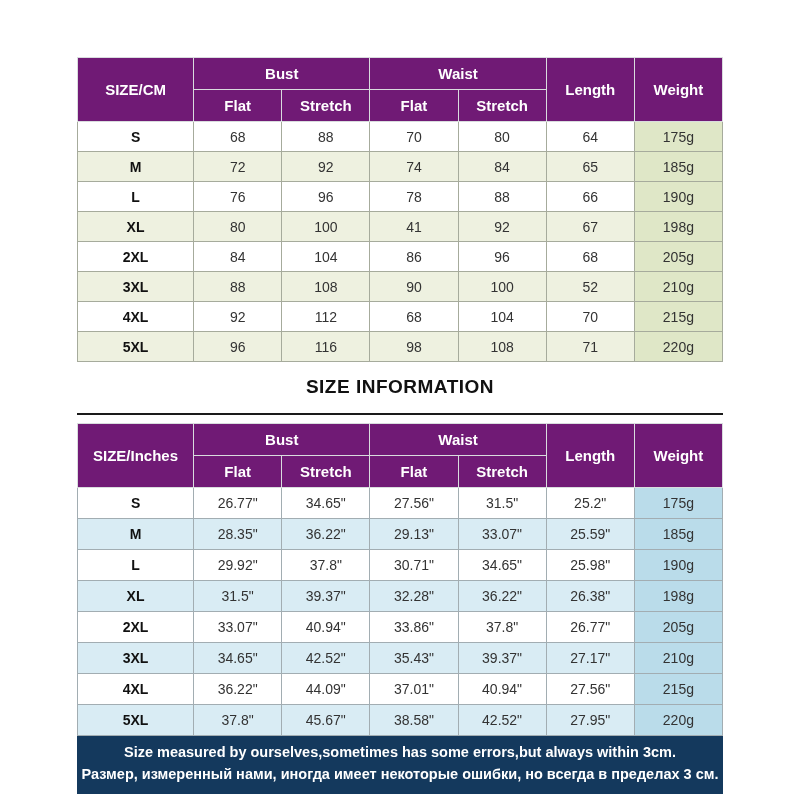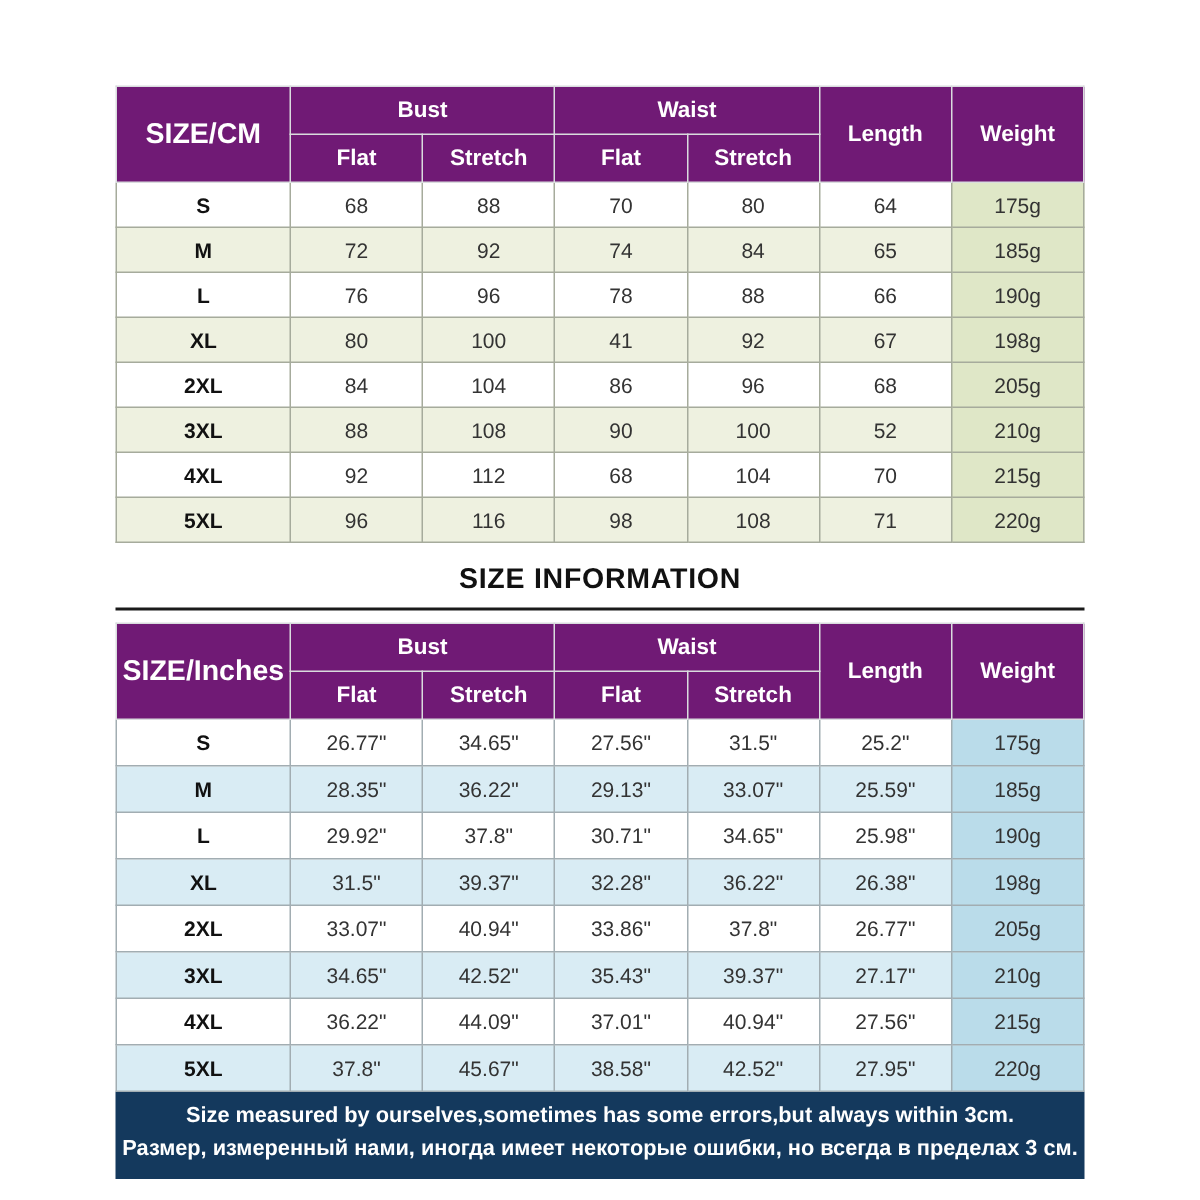--- a/index.html
+++ b/index.html
@@ -25,21 +25,21 @@
     background: #701a75;
     color: #ffffff;
     font-weight: bold;
     font-size: 15px;
     text-align: center;
     vertical-align: middle;
     border: 1px solid #d9dcde;
     height: 31px;
     padding: 0;
   }
-  table.size-table th.corner { font-size: 19px; }
+  table.size-table th.corner { font-size: 15px; }
 
   
   table.size-table td {
     text-align: center;
     vertical-align: middle;
     font-size: 14px;
     color: #333333;
     padding: 0;
     background: #ffffff;
   }
@@ -55,21 +55,21 @@
   table.green { border: 1px solid #9aa08f; }
 
   
   table.blue td { border: 1px solid #a2adb2; height: 30px; }
   table.blue tbody tr:nth-child(even) td { background: #d9ecf4; }
   table.blue td.weight-cell { background: #badcea !important; }
   table.blue { border: 1px solid #96a3aa; }
 
   .heading-wrap { margin: 12px 0 0 0; }
   .section-heading {
-    margin: 0;
+    margin: 8px;
     text-align: center;
     font-size: 19px;
     font-weight: bold;
     color: #111111;
     letter-spacing: 0.5px;
     padding: 2px 0 7px 0;
   }
   .rule {
     height: 2px;
     background: #1a1a1a;

